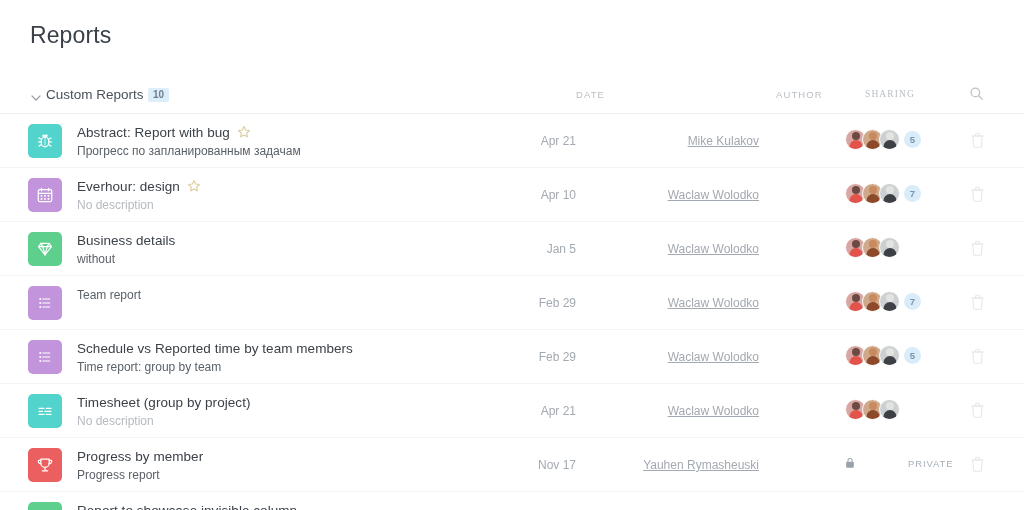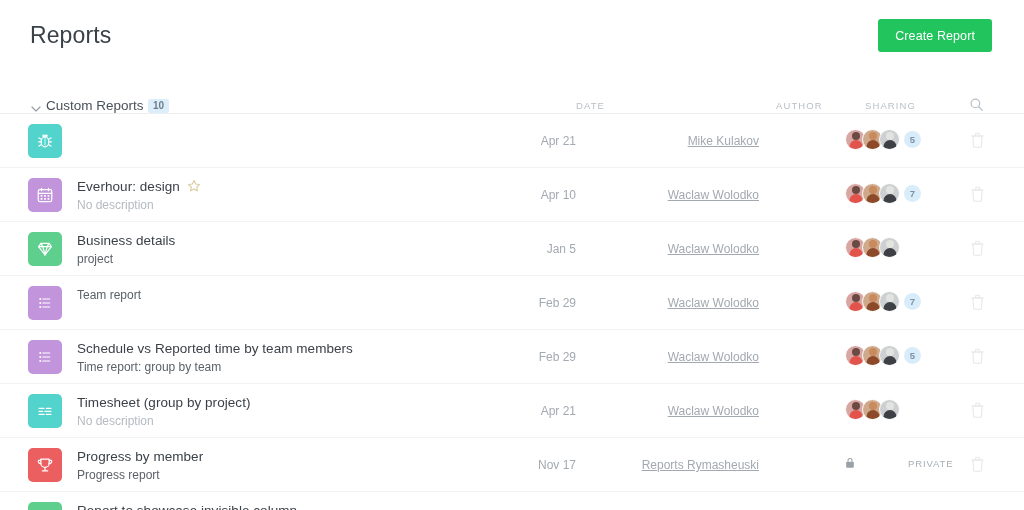--- a/index.html
+++ b/index.html
@@ -24,21 +24,21 @@
     position: absolute; right: 32px; top: 19px;
     background: #21c45d; color: #fff;
     border: none; border-radius: 3px;
     height: 33px; padding: 0 17px;
     font-size: 12.5px; font-family: inherit; font-weight: 400;
     cursor: pointer; letter-spacing: .1px;
   }
 
   
   .section-head {
-    position: absolute; left: 0; top: 95px; width: 818px; height: 33px;
+    position: absolute; left: 0; top: 84px; width: 818px; height: 33px;
   }
   .chev {
     position: absolute; left: 31px; top: 9px;
     width: 9px; height: 9px; color: #9aa1a8;
   }
   .chev svg { display: block; }
   .section-title {
     position: absolute; left: 46px; top: 3px;
     font-size: 13.5px; color: #4a5159; font-weight: 400;
   }
@@ -49,21 +49,21 @@
     padding: 0 5px; border-radius: 2px; font-weight: 700;
   }
 
   .col-h {
     position: absolute; top: 5px;
     font-size: 9.5px; letter-spacing: 1.1px;
     color: #b9bfc6; font-weight: 400; text-transform: uppercase; padding-left: 20px;
   }
   .col-date   { left: 556px; }
   .col-author { left: 712px; margin-left: 44px; }
-  .col-share  { left: 845px; }
+  .col-share  { left: 845px; font-family: Liberation Serif, serif; }
   .search-ico {
     position: absolute; left: 969px; top: 2px;
     width: 15px; height: 15px; color: #b9bfc6; cursor: pointer;
   }
 
   
   .list { position: absolute; left: 0; top: 113px; width: 1024px; }
   .row {
     position: relative; height: 54px; width: 1024px;
     border-top: 1px solid #f2f3f4;
@@ -143,21 +143,20 @@
   }
   .trash svg { display: block; }
 </style>
 </head>
 <body>
 
 <div class="page">
 
   <div class="topbar">
     <div class="page-title">Reports</div>
-    <button class="create-btn">Create Report</button>
   </div>
 
   <div class="section-head">
     <span class="chev">
       <svg viewBox="0 0 10 10" width="10" height="10">
           <path d="M1 3 L5 7 L9 3" fill="none" stroke="currentColor" stroke-width="1.2" stroke-linecap="round" stroke-linejoin="round"></path>
         </svg>
     </span>
     <span class="section-title">Custom Reports</span>
     <span class="section-count">10</span>
@@ -178,20 +177,23 @@
         <div class="tile" style="background:#52d3cb">
           <svg viewBox="0 0 22 22" width="20" height="20">
             <ellipse cx="11" cy="12" rx="4.2" ry="5.4" fill="none" stroke="#fff" stroke-width="1.35" stroke-linecap="round" stroke-linejoin="round"></ellipse>
             <path d="M11 7.2 V6.4" fill="none" stroke="#fff" stroke-width="1.35" stroke-linecap="round" stroke-linejoin="round"></path>
             <circle cx="9.5" cy="5.3" r="0.9" fill="none" stroke="#fff" stroke-width="1.35" stroke-linecap="round" stroke-linejoin="round"></circle>
             <circle cx="12.5" cy="5.3" r="0.9" fill="none" stroke="#fff" stroke-width="1.35" stroke-linecap="round" stroke-linejoin="round"></circle>
             <path d="M6.8 9 L4.4 7.6 M6.8 12 L4 12 M6.8 15 L4.4 16.6 M15.2 9 L17.6 7.6 M15.2 12 L18 12 M15.2 15 L17.6 16.6" fill="none" stroke="#fff" stroke-width="1.35" stroke-linecap="round" stroke-linejoin="round"></path>
             <path d="M11 8 V16" stroke="#fff" stroke-width="1" opacity=".85"></path>
           </svg>
         </div>
+        <div class="name-wrap"><span class="r-title">Abstract: Report with bug</span><span class="star"><svg viewBox="0 0 16 16" width="14" height="14">
+              <path d="M8 1.8 L9.9 5.7 L14.2 6.3 L11.1 9.3 L11.8 13.5 L8 11.5 L4.2 13.5 L4.9 9.3 L1.8 6.3 L6.1 5.7 Z" fill="none" stroke="currentColor" stroke-width="1.3" stroke-linejoin="round"></path>
+            </svg></span><div class="r-desc">Прогресс по запланированным задачам</div></div>
         <div class="r-date">Apr 21</div>
         <div class="r-author">Mike Kulakov</div>
         <div class="sharing">
           <div class="avs">
             <span class="av av-1">
               <b></b>
               <i></i>
             </span>
             <span class="av av-2">
               <b></b>
@@ -258,21 +260,21 @@
           </svg>
         </span>
       </div>
       <div class="row">
         <div class="tile" style="background:#5fcf8e">
           <svg viewBox="0 0 22 22" width="20" height="20">
             <path d="M4 8.4 L6.6 4.8 H15.4 L18 8.4 L11 17.6 Z" fill="none" stroke="#fff" stroke-width="1.35" stroke-linecap="round" stroke-linejoin="round"></path>
             <path d="M4 8.4 H18 M6.6 4.8 L8.6 8.4 L11 17.6 L13.4 8.4 L15.4 4.8" fill="none" stroke="#fff" stroke-width="1.35" stroke-linecap="round" stroke-linejoin="round"></path>
           </svg>
         </div>
-        <div class="name-wrap"><span class="r-title">Business details</span><div class="r-desc">project</div></div>
+        <div class="name-wrap"><span class="r-title">Business details</span><div class="r-desc">without</div></div>
         <div class="r-date">Jan 5</div>
         <div class="r-author">Waclaw Wolodko</div>
         <div class="sharing">
           <div class="avs">
             <span class="av av-1">
               <b></b>
               <i></i>
             </span>
             <span class="av av-2">
               <b></b>
@@ -413,21 +415,21 @@
         <div class="tile" style="background:#ec5f61">
           <svg viewBox="0 0 22 22" width="20" height="20">
             <path d="M6.4 4.6 H15.6 V9 a4.6 4.6 0 0 1 -9.2 0 Z" fill="none" stroke="#fff" stroke-width="1.35" stroke-linecap="round" stroke-linejoin="round"></path>
             <path d="M6.4 5.8 H4 a2.4 2.4 0 0 0 2.6 3.6" fill="none" stroke="#fff" stroke-width="1.35" stroke-linecap="round" stroke-linejoin="round"></path>
             <path d="M15.6 5.8 H18 a2.4 2.4 0 0 1 -2.6 3.6" fill="none" stroke="#fff" stroke-width="1.35" stroke-linecap="round" stroke-linejoin="round"></path>
             <path d="M11 13.6 V16.2 M8 17.4 H14" fill="none" stroke="#fff" stroke-width="1.35" stroke-linecap="round" stroke-linejoin="round"></path>
           </svg>
         </div>
         <div class="name-wrap"><span class="r-title">Progress by member</span><div class="r-desc">Progress report</div></div>
         <div class="r-date">Nov 17</div>
-        <div class="r-author">Reports Rymasheuski</div>
+        <div class="r-author">Yauhen Rymasheuski</div>
         <div class="sharing">
           <div class="private">
             <span class="lock-ico"><svg viewBox="0 0 12 14" width="10" height="12">
                 <rect x="1.4" y="5.6" width="9.2" height="7.2" rx="1.2" fill="currentColor"></rect>
                 <path d="M3.6 5.6 V4 a2.4 2.4 0 0 1 4.8 0 V5.6" fill="none" stroke="currentColor" stroke-width="1.3"></path>
               </svg></span>
             <span>PRIVATE</span>
           </div>
         </div>
         <span class="trash">

